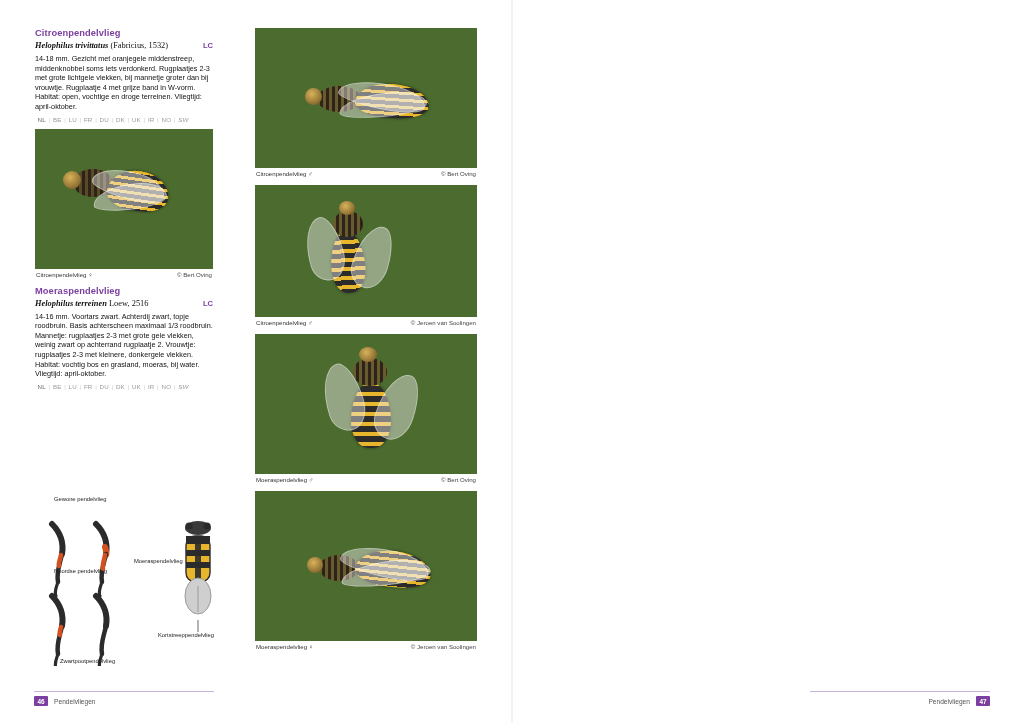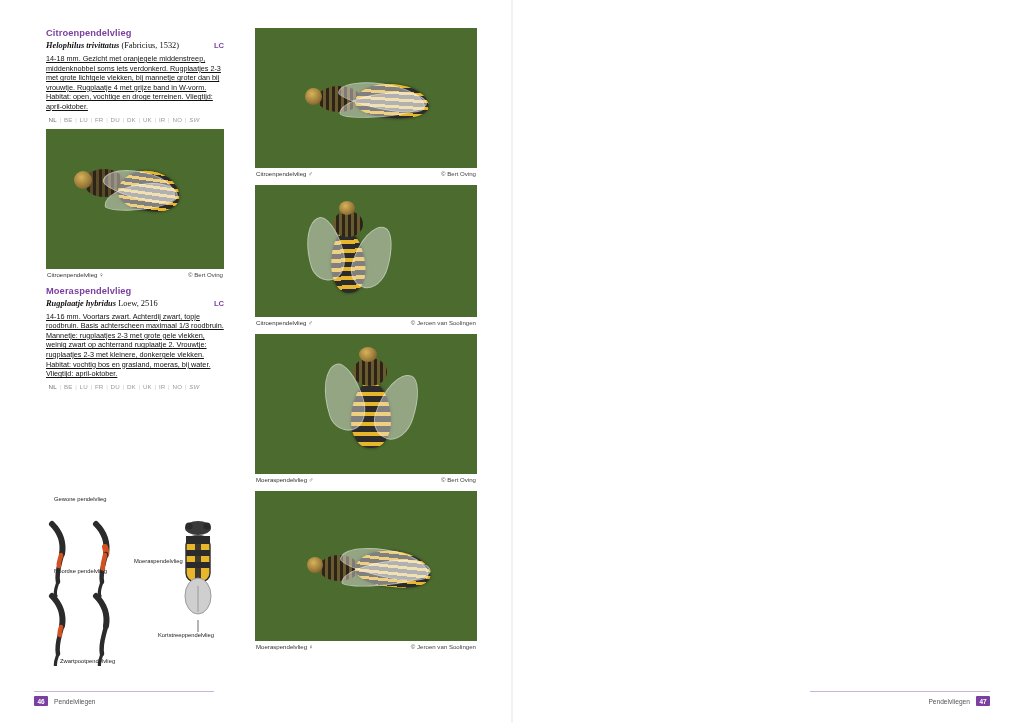--- a/index.html
+++ b/index.html
@@ -28,21 +28,20 @@
   }
   .sp-latin i{font-weight:bold;}
   .sp-latin .auth{font-style:normal;font-weight:normal;}
   .lc{
     float:right;color:#7a3fa0;font-weight:bold;font-size:7.6px;
     font-family:"Liberation Sans",sans-serif;
   }
   .sp-body{
     font-size:7.25px;line-height:9.6px;text-align:left;margin:0 0 4px 0;
     color:#111;
-    text-decoration:underline;
   }
 
   
   .codes{
     display:flex;align-items:center;font-size:6.2px;color:#9b9b9b;
     letter-spacing:.2px;margin:1px 0 6px 0;
   }
   .codes span{padding:0 2.6px;}
   .codes .sep{color:#cfcfcf;padding:0 0px;}
   .codes .on{color:#6b6b6b;}
@@ -56,21 +55,21 @@
   .cap{
     display:flex;justify-content:space-between;align-items:flex-start;
     font-size:6.1px;color:#333;padding:2px 1px 0 1px;line-height:8px;
   }
   .cap .credit{color:#444;white-space:nowrap;}
 
   
   .col{position:absolute;}
 
   
-  .lcol1{left:46px;top:28px;width:178px;}
+  .lcol1{left:35px;top:28px;width:178px;}
   .lcol2{left:255px;top:28px;width:222px;}
 
   
   .footer{
     position:absolute;bottom:17px;font-size:6.6px;color:#555;
     display:flex;align-items:center;gap:6px;
   }
   .footer .pg{
     background:#7a3fa0;color:#fff;font-size:6.4px;font-weight:bold;
     padding:1.5px 3.5px;border-radius:1px;
@@ -177,21 +176,21 @@
             <span>Citroenpendelvlieg ♀</span>
             <span class="credit">© Bert Oving</span>
           </div>
         </div>
       </div>
 
       <div style="margin-top:2px;">
         <div class="sp-title">Moeraspendelvlieg</div>
         <div class="sp-latin">
           <span class="lc">LC</span>
-          <i>Rugplaatje hybridus</i>
+          <i>Helophilus terreinen</i>
           <span class="auth">Loew, 2516</span>
         </div>
         <div class="sp-body">14-16 mm. Voortars zwart. Achterdij zwart, topje roodbruin. Basis achterscheen maximaal 1/3 roodbruin. Mannetje: rugplaatjes 2-3 met grote gele vlekken, weinig zwart op achterrand rugplaatje 2. Vrouwtje: rugplaatjes 2-3 met kleinere, donkergele vlekken. Habitat: vochtig bos en grasland, moeras, bij water. Vliegtijd: april-oktober.</div>
         <div class="codes">
           <span class="on">NL</span>
             <span class="sep">|</span>
           <span>BE</span>
             <span class="sep">|</span>
           <span>LU</span>
             <span class="sep">|</span>

